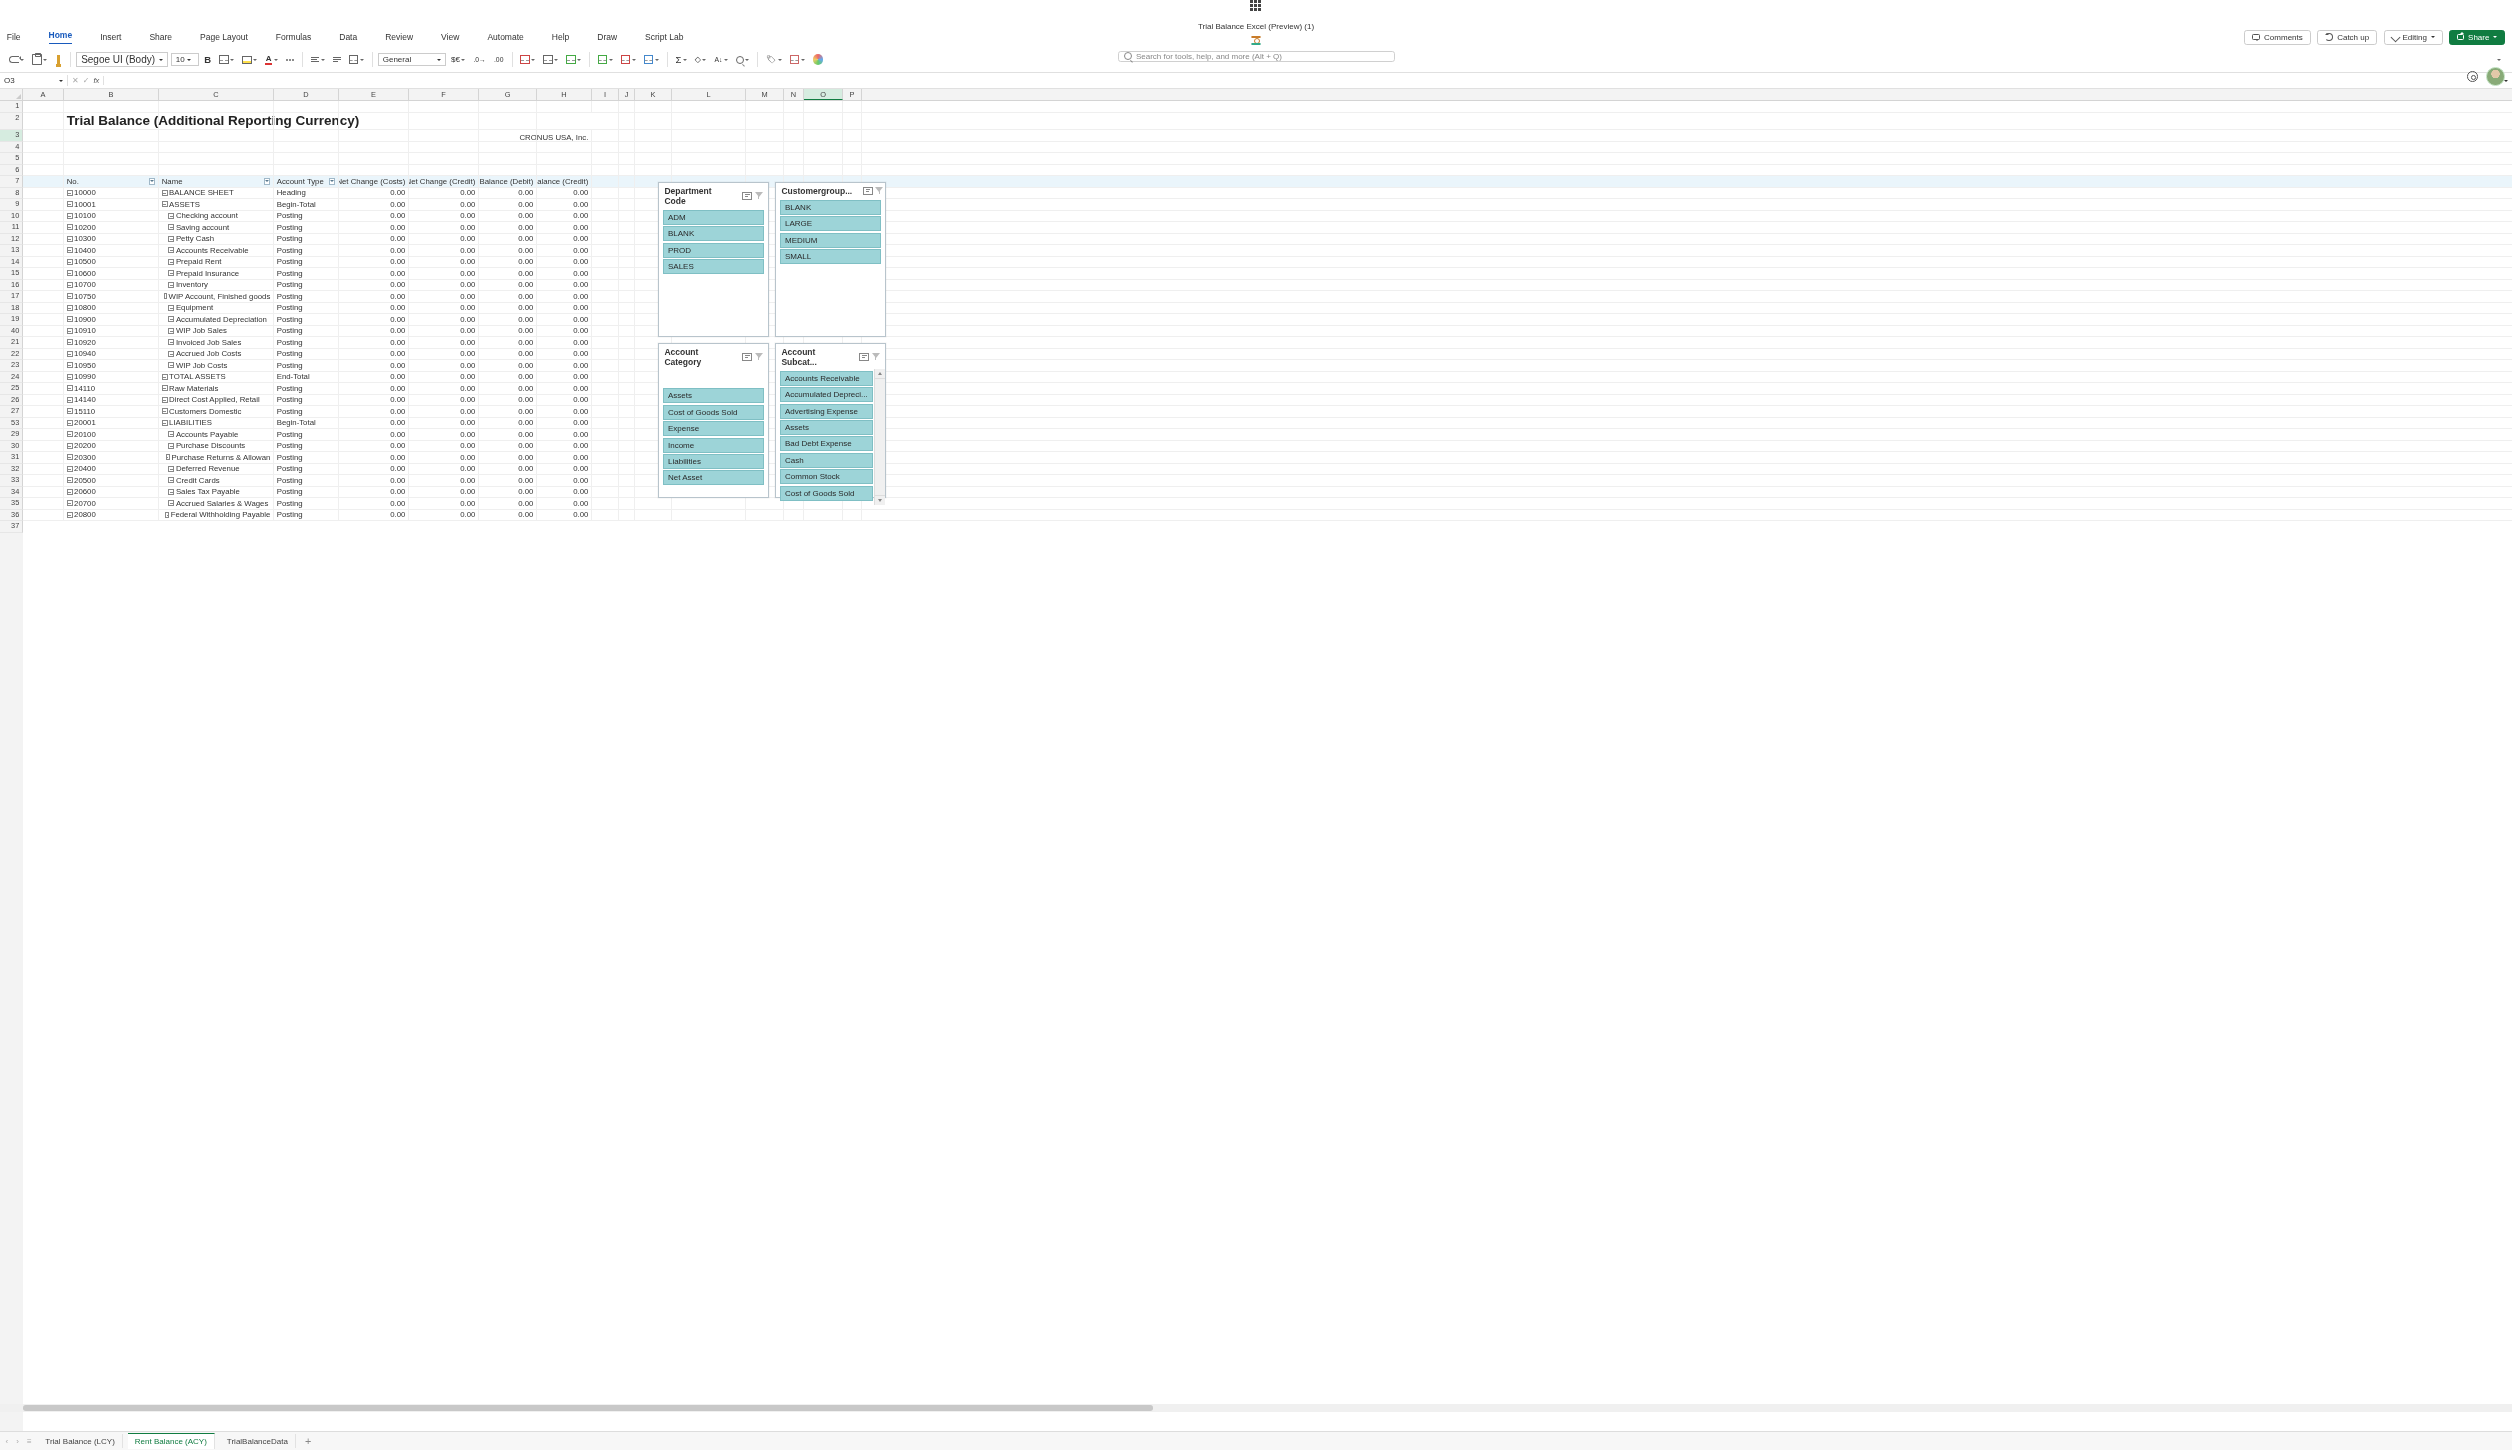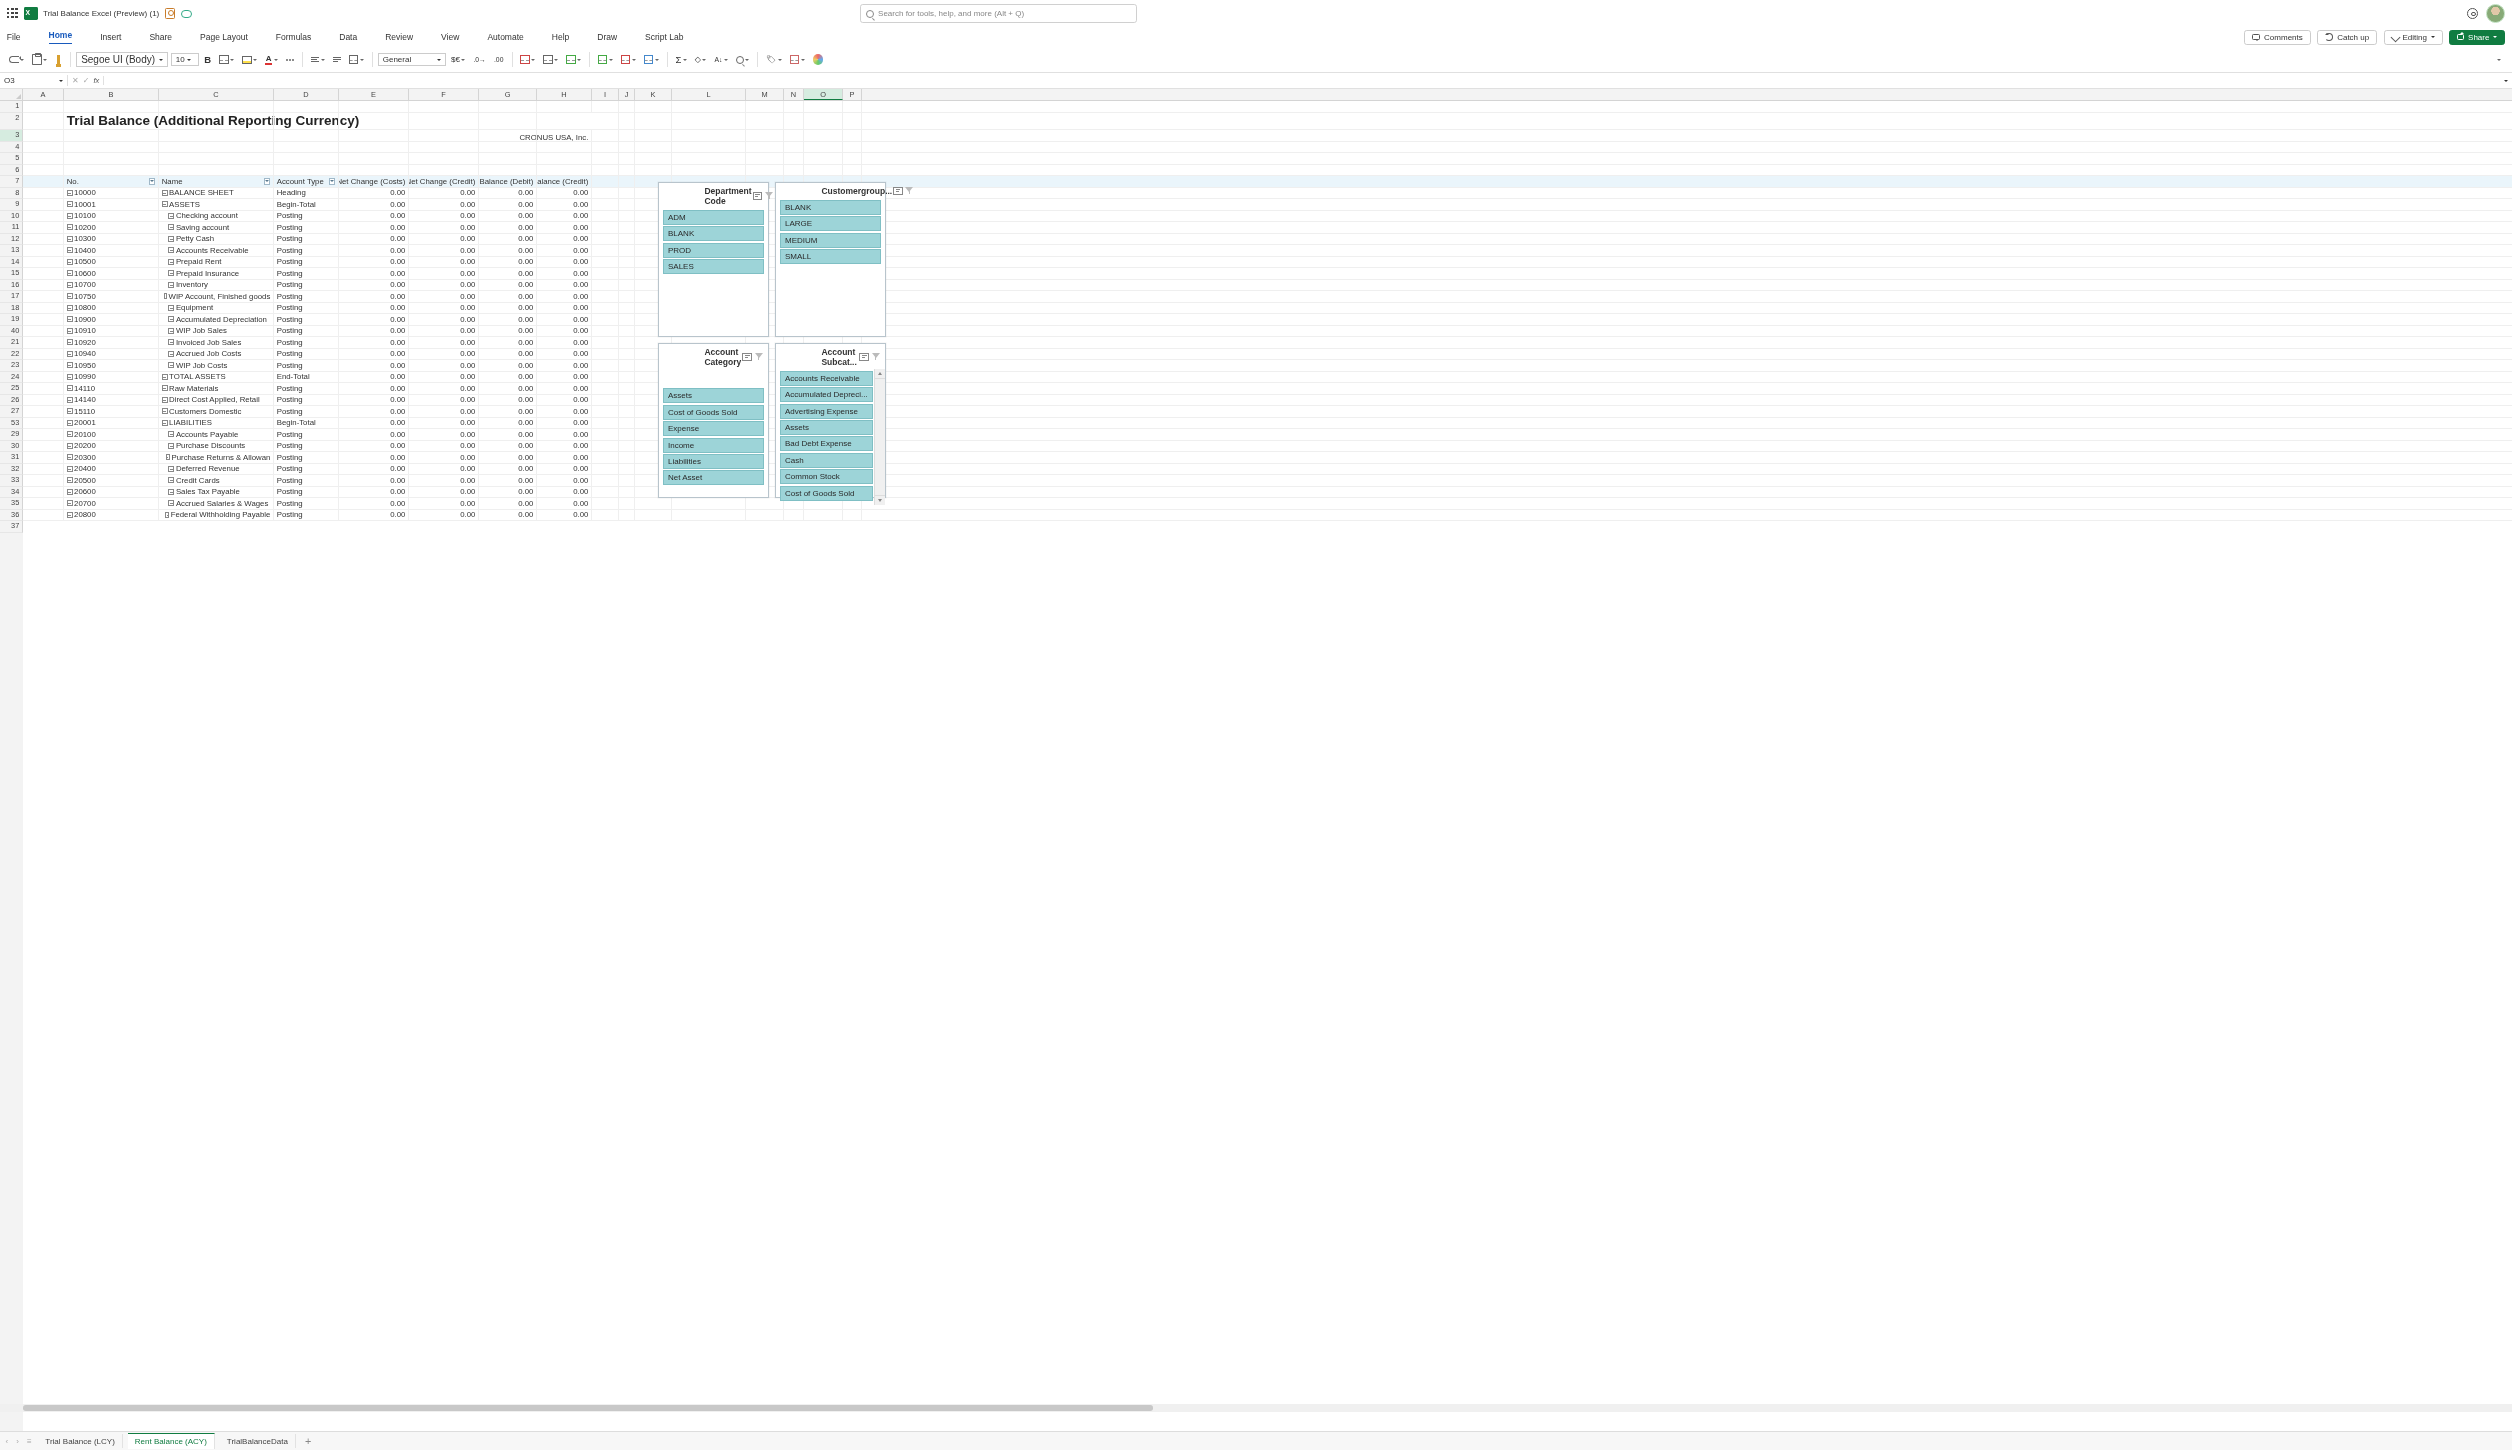--- a/index.html
+++ b/index.html
@@ -1,18 +1,18 @@
 <!DOCTYPE html>
 <html><head>
 <meta charset="utf-8">
 <style>
   * { box-sizing: border-box; }
   html, body { margin:0; padding:0; font-family: "Segoe UI", Arial, sans-serif; font-size:8px; background:#fff; color:#333; }
   
-  .topbar { display:flex; align-items:center; height:27px; padding:0 6.8px; gap:5.4px; }
+  .topbar { display:flex; align-items:center; height:27px; padding:0 6.8px; gap:5.4px;flex-direction:column; }
   .app-launcher { width:12px; height:12px; display:grid; grid-template-columns:repeat(3,2.7px); grid-template-rows:repeat(3,2.7px); gap:1.4px; }
   .app-launcher span { background:#444; width:2.7px; height:2.7px; }
   .excel-icon { width:13.5px; height:13.5px; background:#107c41; border-radius:1.4px; position:relative; }
   .excel-icon::after { content:"X"; color:#fff; font-weight:bold; font-size:6.8px; position:absolute; left:1.4px; top:2px; }
   .doc-title { font-size:8px; color:#333; }
   .shield-icon { width:10.8px; height:10.8px; border:0.7px solid #c97c2a; border-radius:1.4px; position:relative;}
   .shield-icon::after{content:""; position:absolute; left:2px; top:1.4px; width:4px; height:4px; border:0.7px solid #c97c2a; border-radius:50%;}
   .cloud-icon { width:10.8px; height:8px; border:0.7px solid #3a8; border-radius:5.4px; position:relative;}
   .search-wrap { margin-left:auto; margin-right:auto; width:277px; height:19px; border:0.7px solid #d0d0d0; border-radius:2.7px; display:flex; align-items:center; padding:0 5.4px; color:#888; gap:4px;}
   .mag { width:8px; height:8px; border:0.7px solid #888; border-radius:50%; position:relative;}
@@ -92,21 +92,21 @@
   .th-row{background:#eaf5fb;}
   .th{font-weight:400;color:#333;}
   .th-drop{width:6.8px;height:6.8px;border:0.7px solid #a0b8c8;margin-left:auto;position:relative;background:#fff;}
   .th-drop::after{content:"";position:absolute;left:0.7px;top:1.4px;width:0;height:0;border-left:2px solid transparent;border-right:2px solid transparent;border-top:2.7px solid #5a7a90;}
   .outline-box{width:6px;height:6px;border:0.7px solid #888;display:inline-flex;align-items:center;justify-content:center;margin-right:1.4px;position:relative;}
   .outline-box::after{content:"";position:absolute;left:0.7px;right:0.7px;top:2px;height:0.7px;background:#888;}
   
   .sel-cell{border:1.4px solid #107c41 !important;position:relative;}
   
   .slicer{position:absolute;border:0.7px solid #b8c4cc;background:#fff;box-shadow:0 0 0 0.7px rgba(0,0,0,.04);}
-  .slicer-hdr{display:flex;align-items:center;padding:2.7px 5.4px;font-weight:600;font-size:8.5px;color:#333;gap:1px;margin-left:40px;}
+  .slicer-hdr{display:flex;align-items:center;padding:2.7px 5.4px;font-weight:600;font-size:8.5px;color:#333;gap:11px;}
   .slicer-hdr .sp{margin-left:auto;display:flex;gap:2.7px;}
   .slicer-ic{width:9.5px;height:8px;border:0.7px solid #888;position:relative;}
   .slicer-ic::before{content:"";position:absolute;left:1.4px;top:1.4px;right:1.4px;height:0.7px;background:#888;}
   .slicer-ic::after{content:"";position:absolute;left:1.4px;top:3.4px;right:2.7px;height:0.7px;background:#888;}
   .funnel-ic{width:0;height:0;border-left:4px solid transparent;border-right:4px solid transparent;border-top:5.4px solid #bbb;position:relative;}
   .funnel-ic::after{content:"";position:absolute;left:-0.7px;top:-1.4px;width:1.4px;height:3.4px;background:#bbb;}
   .slicer-items{padding:1.4px 4px 4px;display:flex;flex-direction:column;gap:1.4px;overflow:auto;position:relative;}
   .slicer-item{background:#9dd4d8;border:0.7px solid #7fbfc4;padding:2px 4px;font-size:8px;color:#2a2a2a;}
   .slicer-scroll{position:absolute;right:0;top:0;bottom:0;width:10.8px;background:#f0f0f0;border-left:0.7px solid #ddd;}
   .slicer-scroll .sb-btn{height:9.5px;border-bottom:0.7px solid #ddd;display:flex;align-items:center;justify-content:center;}

